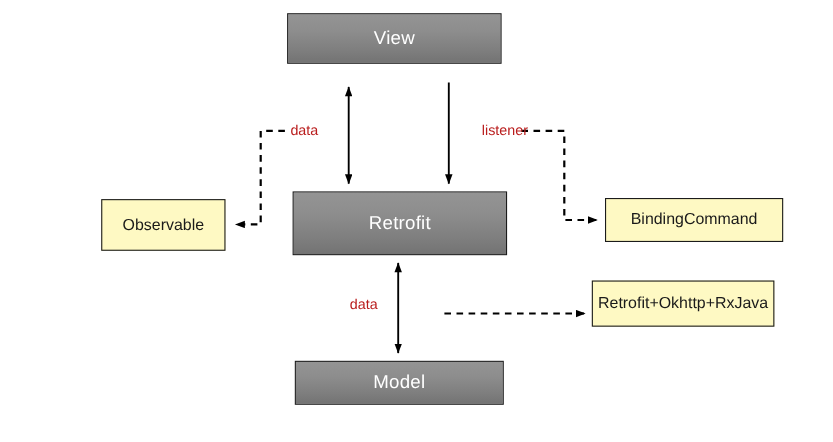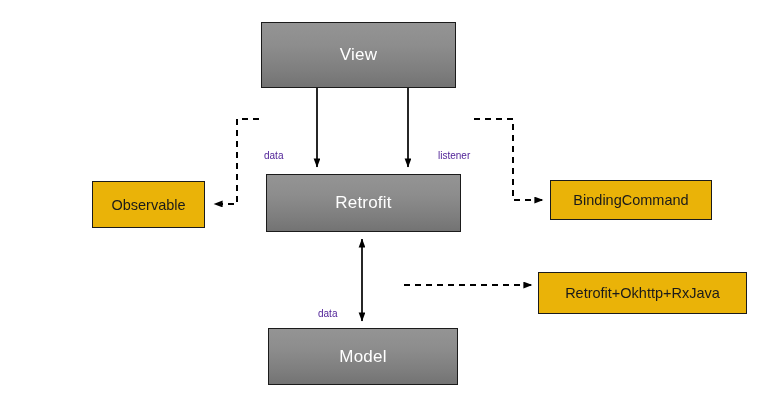--- a/index.html
+++ b/index.html
@@ -30,32 +30,31 @@
     text-align: center;
   }
   .node-filled {
     background: linear-gradient(to bottom, #949494 0%, #8d8d8d 35%, #7e7e7e 75%, #737373 100%);
     border: 1px solid #1b1b1b;
     color: #ffffff;
     font-size: 17px;
     letter-spacing: 0.2px;
   }
   .node-outline {
-    background: #eab308;
+    background: #fef9c3;
     border: 1px solid #1b1b1b;
     color: #1a1a1a;
     font-size: 14.5px;
   }
   .edge-label {
     position: absolute;
-    font-size: 10px;
-    color: #4c1d95;
+    font-size: 13px;
+    color: #b91c1c;
     white-space: nowrap;
     line-height: 1;
-    margin-top: 39px;
   }
   svg.connectors {
     position: absolute;
     left: 0;
     top: 0;
     width: 757px;
     height: 402px;
     overflow: visible;
   }
 </style>
@@ -83,41 +82,41 @@
 
     <line x1="362" y1="239" x2="362" y2="321" stroke="#000000" stroke-width="1.7" marker-start="url(#arrow-solid-start)" marker-end="url(#arrow-solid)"></line>
 
     <path d="M 259 119 L 237 119 L 237 204 L 214 204" fill="none" stroke="#000000" stroke-width="2" stroke-dasharray="6,5" marker-end="url(#arrow-dash)"></path>
 
     <path d="M 474 119 L 513 119 L 513 200 L 543 200" fill="none" stroke="#000000" stroke-width="2" stroke-dasharray="6,5" marker-end="url(#arrow-dash)"></path>
 
     <line x1="404" y1="285" x2="532" y2="285" stroke="#000000" stroke-width="2" stroke-dasharray="6,5" marker-end="url(#arrow-dash)"></line>
   </svg>
 
-  <div class="node node-filled" style="left:261px; top:22px; width:195px; height:66px;">
+  <div class="node node-filled" style="left:261px; top:12px; width:195px; height:46px;">
     <span>View</span>
   </div>
 
   <div class="node node-filled" style="left:266px; top:174px; width:195px; height:58px;">
     <span>Retrofit</span>
   </div>
 
-  <div class="node node-filled" style="left:268px; top:328px; width:190px; height:57px;">
+  <div class="node node-filled" style="left:268px; top:328px; width:190px; height:40px;">
     <span>Model</span>
   </div>
 
   <div class="node node-outline" style="left:92px; top:181px; width:113px; height:47px;">
     <span>Observable</span>
   </div>
 
   <div class="node node-outline" style="left:550px; top:180px; width:162px; height:40px;">
     <span>BindingCommand</span>
   </div>
 
-  <div class="node node-outline" style="left:538px; top:272px; width:209px; height:42px;">
+  <div class="node node-outline" style="left:538px; top:255px; width:166px; height:42px;">
     <span>Retrofit+Okhttp+RxJava</span>
   </div>
 
   <div class="edge-label" style="left:264px; top:112px;">data</div>
 
   <div class="edge-label" style="left:438px; top:112px;">listener</div>
 
   <div class="edge-label" style="left:318px; top:270px;">data</div>
 
 </div>

